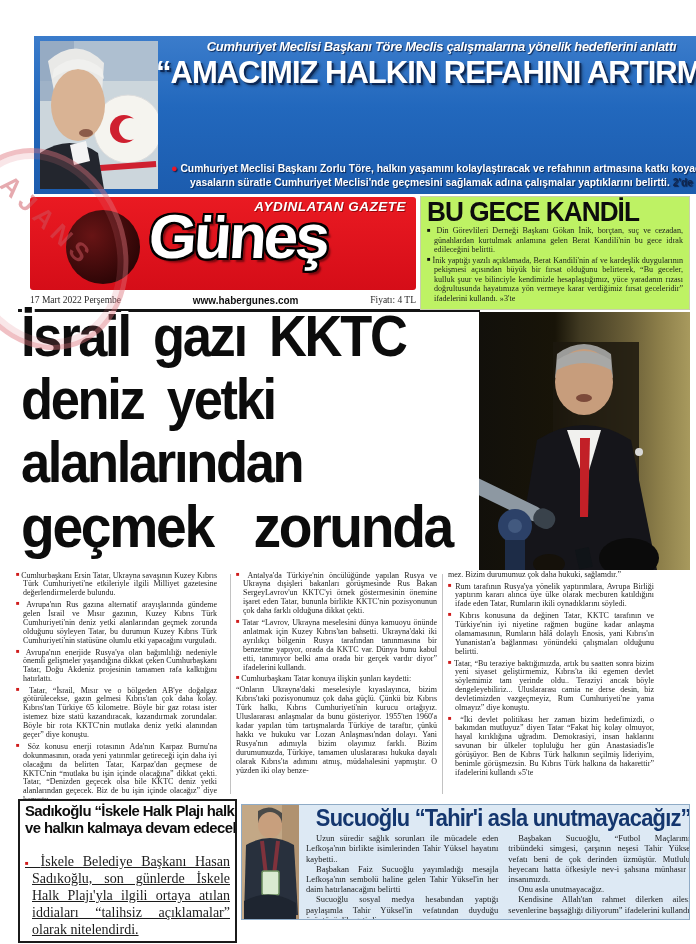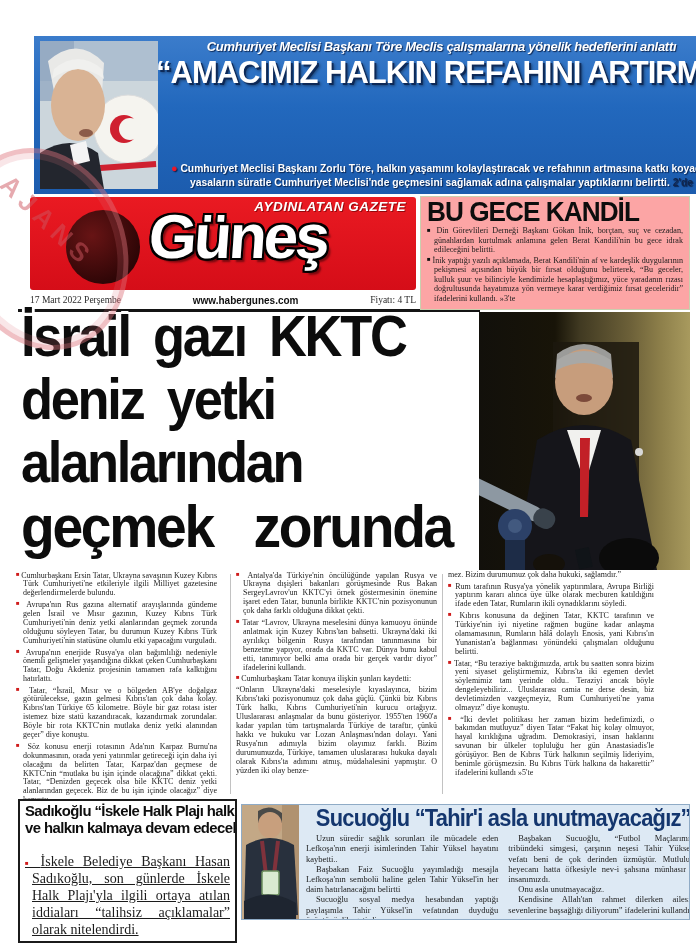--- a/index.html
+++ b/index.html
@@ -36,21 +36,21 @@
       background:radial-gradient(circle at 35% 35%,#5d1414,#1d0404 75%);opacity:.92;}
   .mast-title{left:30px;right:0;top:9px;text-align:center;color:#fff;
       font-family:"Liberation Sans",sans-serif;font-weight:900;font-size:62px;line-height:1;
       letter-spacing:-3px;transform:skewX(-4deg);
       text-shadow:-2px 0 0 #000,2px 0 0 #000,0 -2px 0 #000,0 2px 0 #000,-2px -2px 0 #000,2px 2px 0 #000,-2px 2px 0 #000,2px -2px 0 #000,4px 4px 2px rgba(0,0,0,.45);}
   #datebar{left:30px;top:291px;width:386px;height:18px;display:flex;align-items:center;justify-content:space-between;
       font-family:"Liberation Serif",serif;font-size:9.5px;color:#2b2b2b;}
   #datebar .site{font-family:"Liberation Sans",sans-serif;font-weight:700;color:#111;font-size:10px;}
   #rule{left:18px;top:309px;width:462px;height:3px;background:#141414;}
   
-  #kandil{left:420px;top:196px;width:270px;height:114px;background:#fca5a5;border:1px solid #c9cfae;
+  #kandil{left:420px;top:196px;width:270px;height:114px;background:#bef264;border:1px solid #c9cfae;
       box-sizing:border-box;padding:1px 6px 2px 6px;overflow:hidden;}
   .kandil-title{font-family:"Liberation Sans",sans-serif;font-weight:900;font-size:27px;line-height:1.05;
       color:#0d0d0d;letter-spacing:-1px;transform:scaleX(.97);transform-origin:0 50%;white-space:nowrap;}
   .kandil-item{font-size:8.1px;line-height:1.17;text-align:justify;color:#1c1c1c;margin:0 0 1px 0;
       text-indent:-7px;padding-left:7px;}
   .kandil-item::before{content:"■ ";color:#111;font-size:6px;vertical-align:1.5px;}
   
   #main-photo{left:479px;top:312px;width:211px;height:258px;overflow:hidden;}
   .bigline{left:21px;font-family:"Liberation Sans",sans-serif;font-weight:900;color:#0c0c0c;
       font-size:57px;line-height:1;letter-spacing:-2.5px;white-space:nowrap;z-index:8;
@@ -221,21 +221,21 @@
       <path d="M4,40 Q28,26 52,40 L56,110 L2,112 Z" fill="#28303d"></path>
       <path d="M20,36 L24,70 L28,72 L32,70 L36,36" fill="none" stroke="#80323c" stroke-width="4"></path>
       <rect x="20" y="66" width="17" height="24" rx="2" fill="#d9ead0" stroke="#6b8f5d" stroke-width="1.5"></rect>
       <path d="M2,96 Q28,82 54,98 L54,120 L2,122 Z" fill="#1e2530"></path>
     </svg>
   </div>
   <div class="suc-main">
     <div class="suc-title">Sucuoğlu “Tahir'i asla unutmayacağız”</div>
     <div class="suc-cols">
       <div class="suc-col">
-        <p>Uzun süredir sağlık sorunları ile mücadele eden Lefkoşa'nın enerji isimlerinden Tahir Yüksel hayatını kaybetti..</p>
+        <p>Uzun süredir sağlık sorunları ile mücadele eden Lefkoşa'nın birlikte isimlerinden Tahir Yüksel hayatını kaybetti..</p>
         <p>Başbakan Faiz Sucuoğlu yayımladığı mesajla Lefkoşa'nın sembolü haline gelen Tahir Yüksel'in her daim hatırlanacağını belirtti</p>
         <p>Sucuoğlu sosyal medya hesabından yaptığı paylaşımla Tahir Yüksel'in vefatından duyduğu üzüntüyü dile getirdi.</p>
       </div>
       <div class="suc-col">
         <p>Başbakan Sucuoğlu, “Futbol Maçlarımızın tribündeki simgesi, çarşının neşesi Tahir Yüksel'in vefatı beni de çok derinden üzmüştür. Mutluluğu, heyecanı hatta öfkesiyle nev-i şahsına münhasır bir insanımızdı.</p>
         <p>Onu asla unutmayacağız.</p>
         <p>Kendisine Allah'tan rahmet dilerken ailesine, sevenlerine başsağlığı diliyorum” ifadelerini kullandı.</p>
       </div>
     </div>
   </div>

